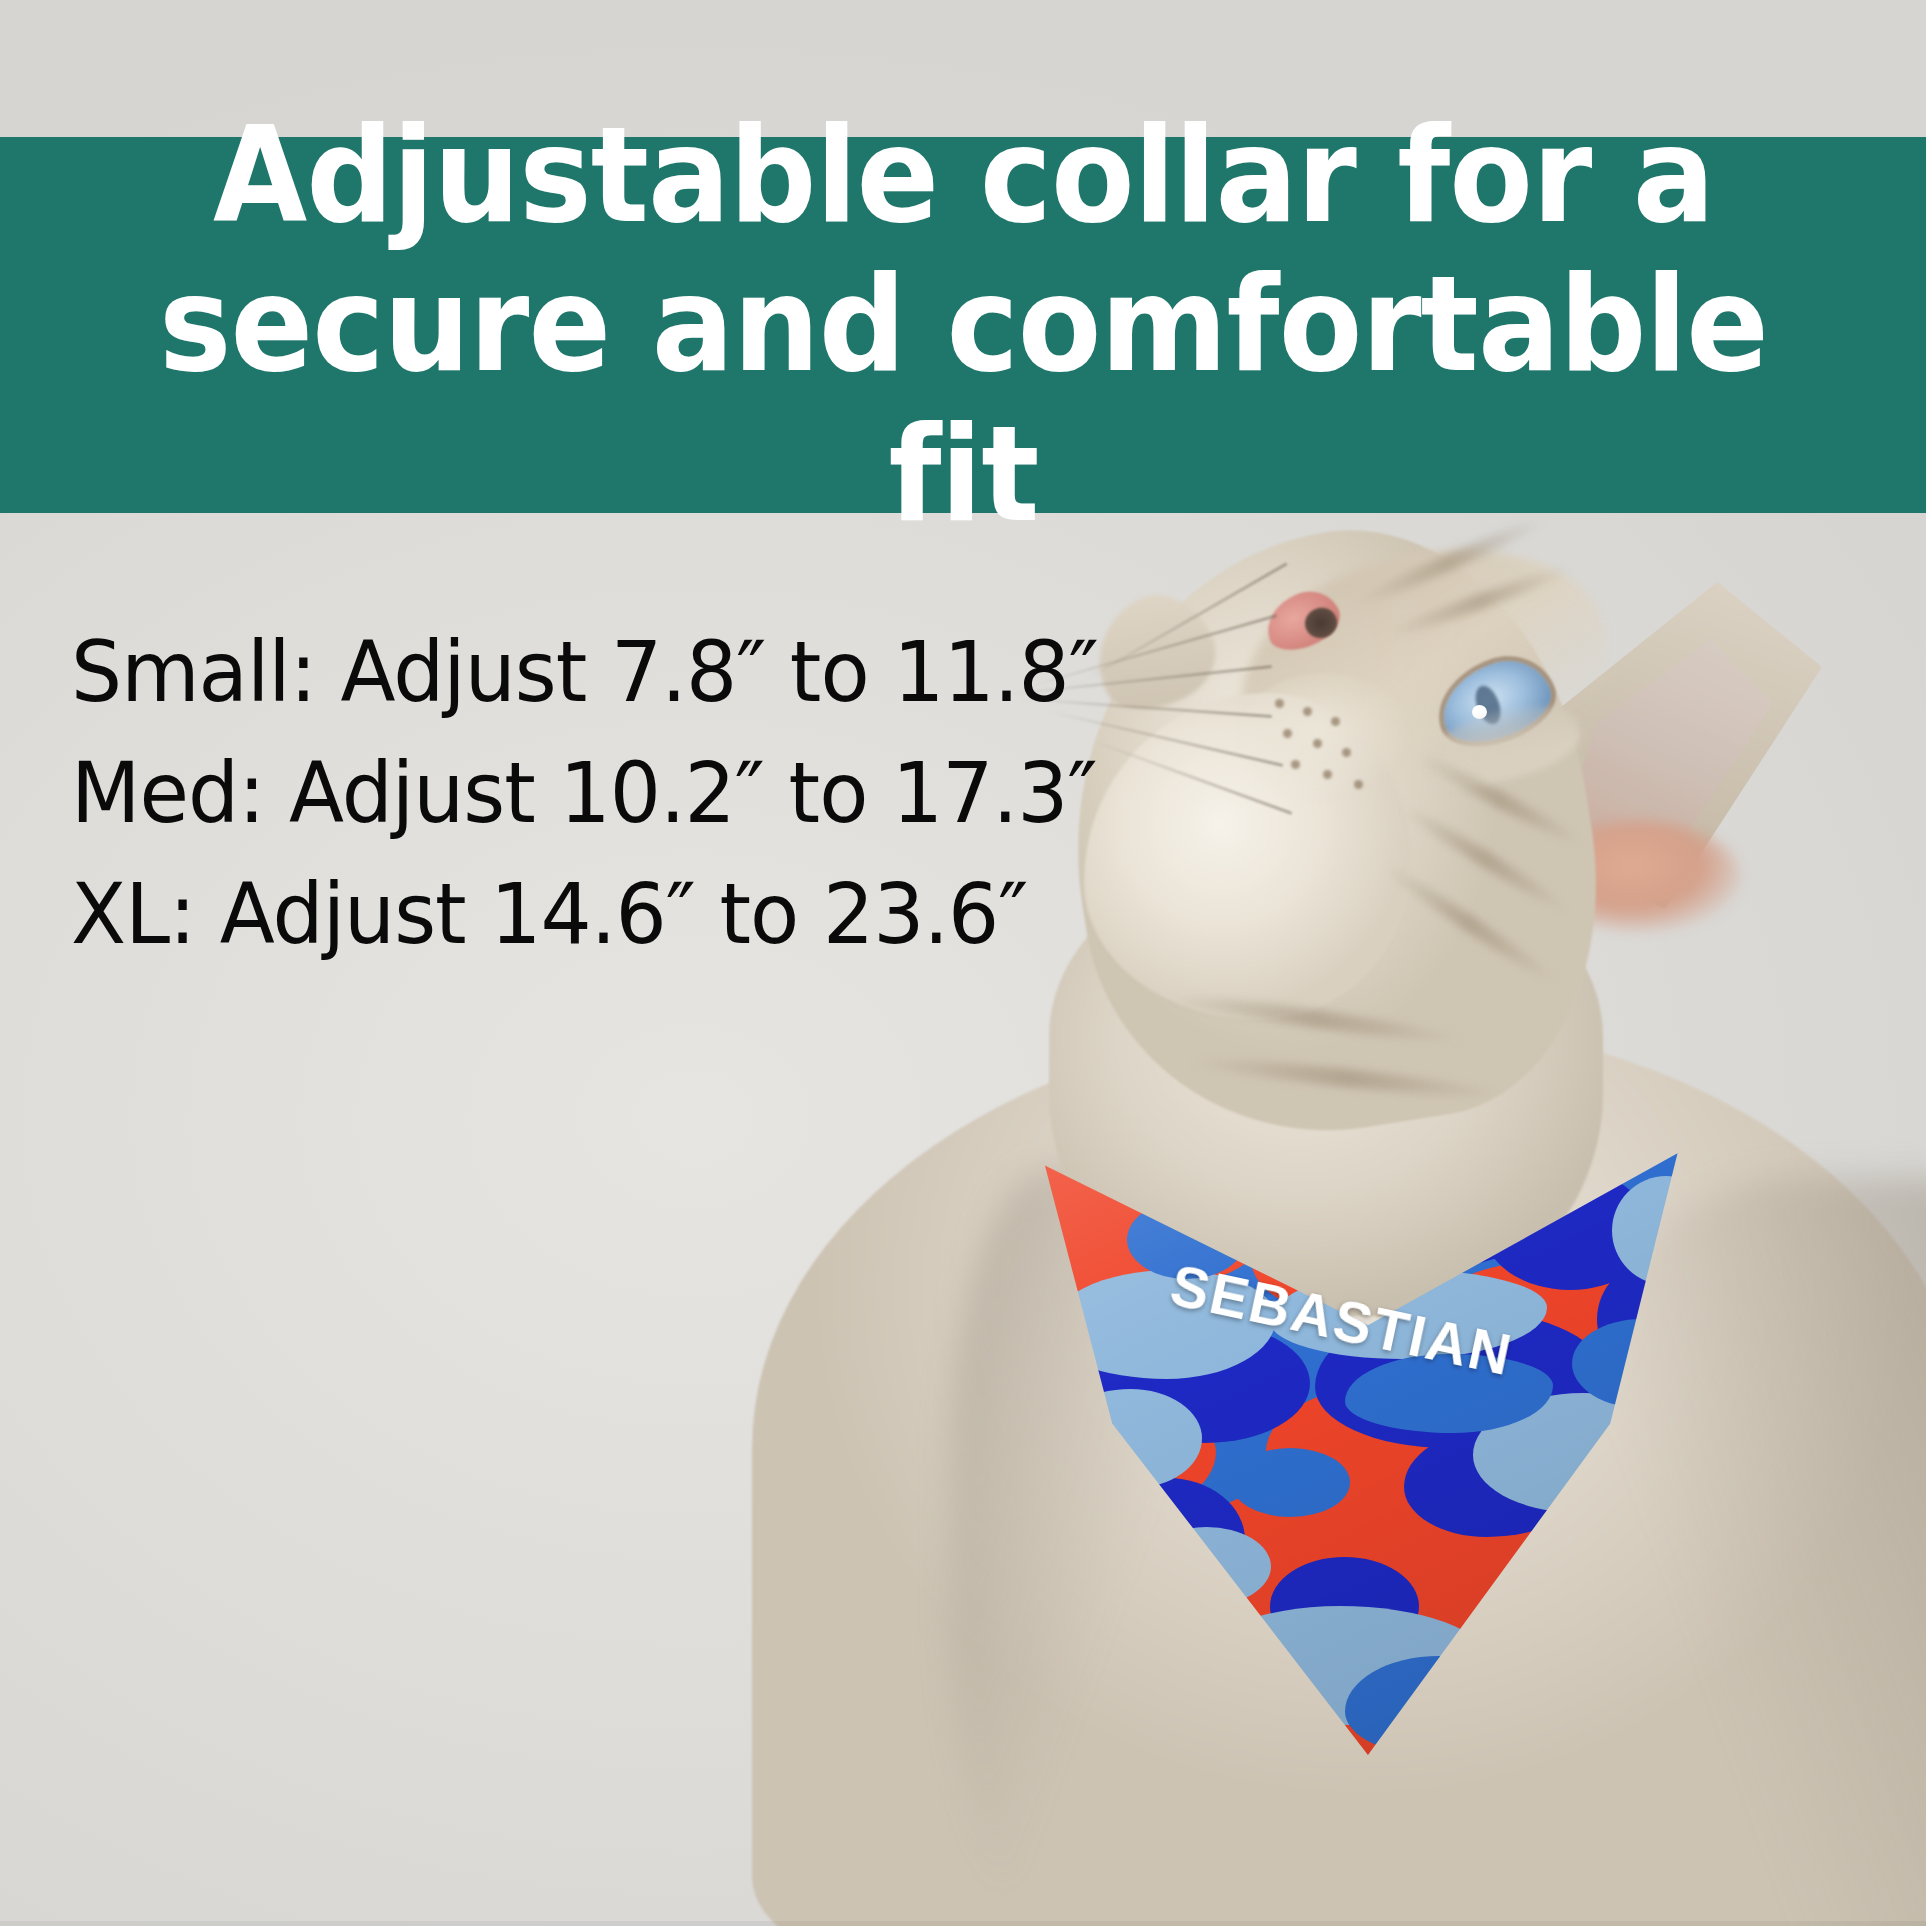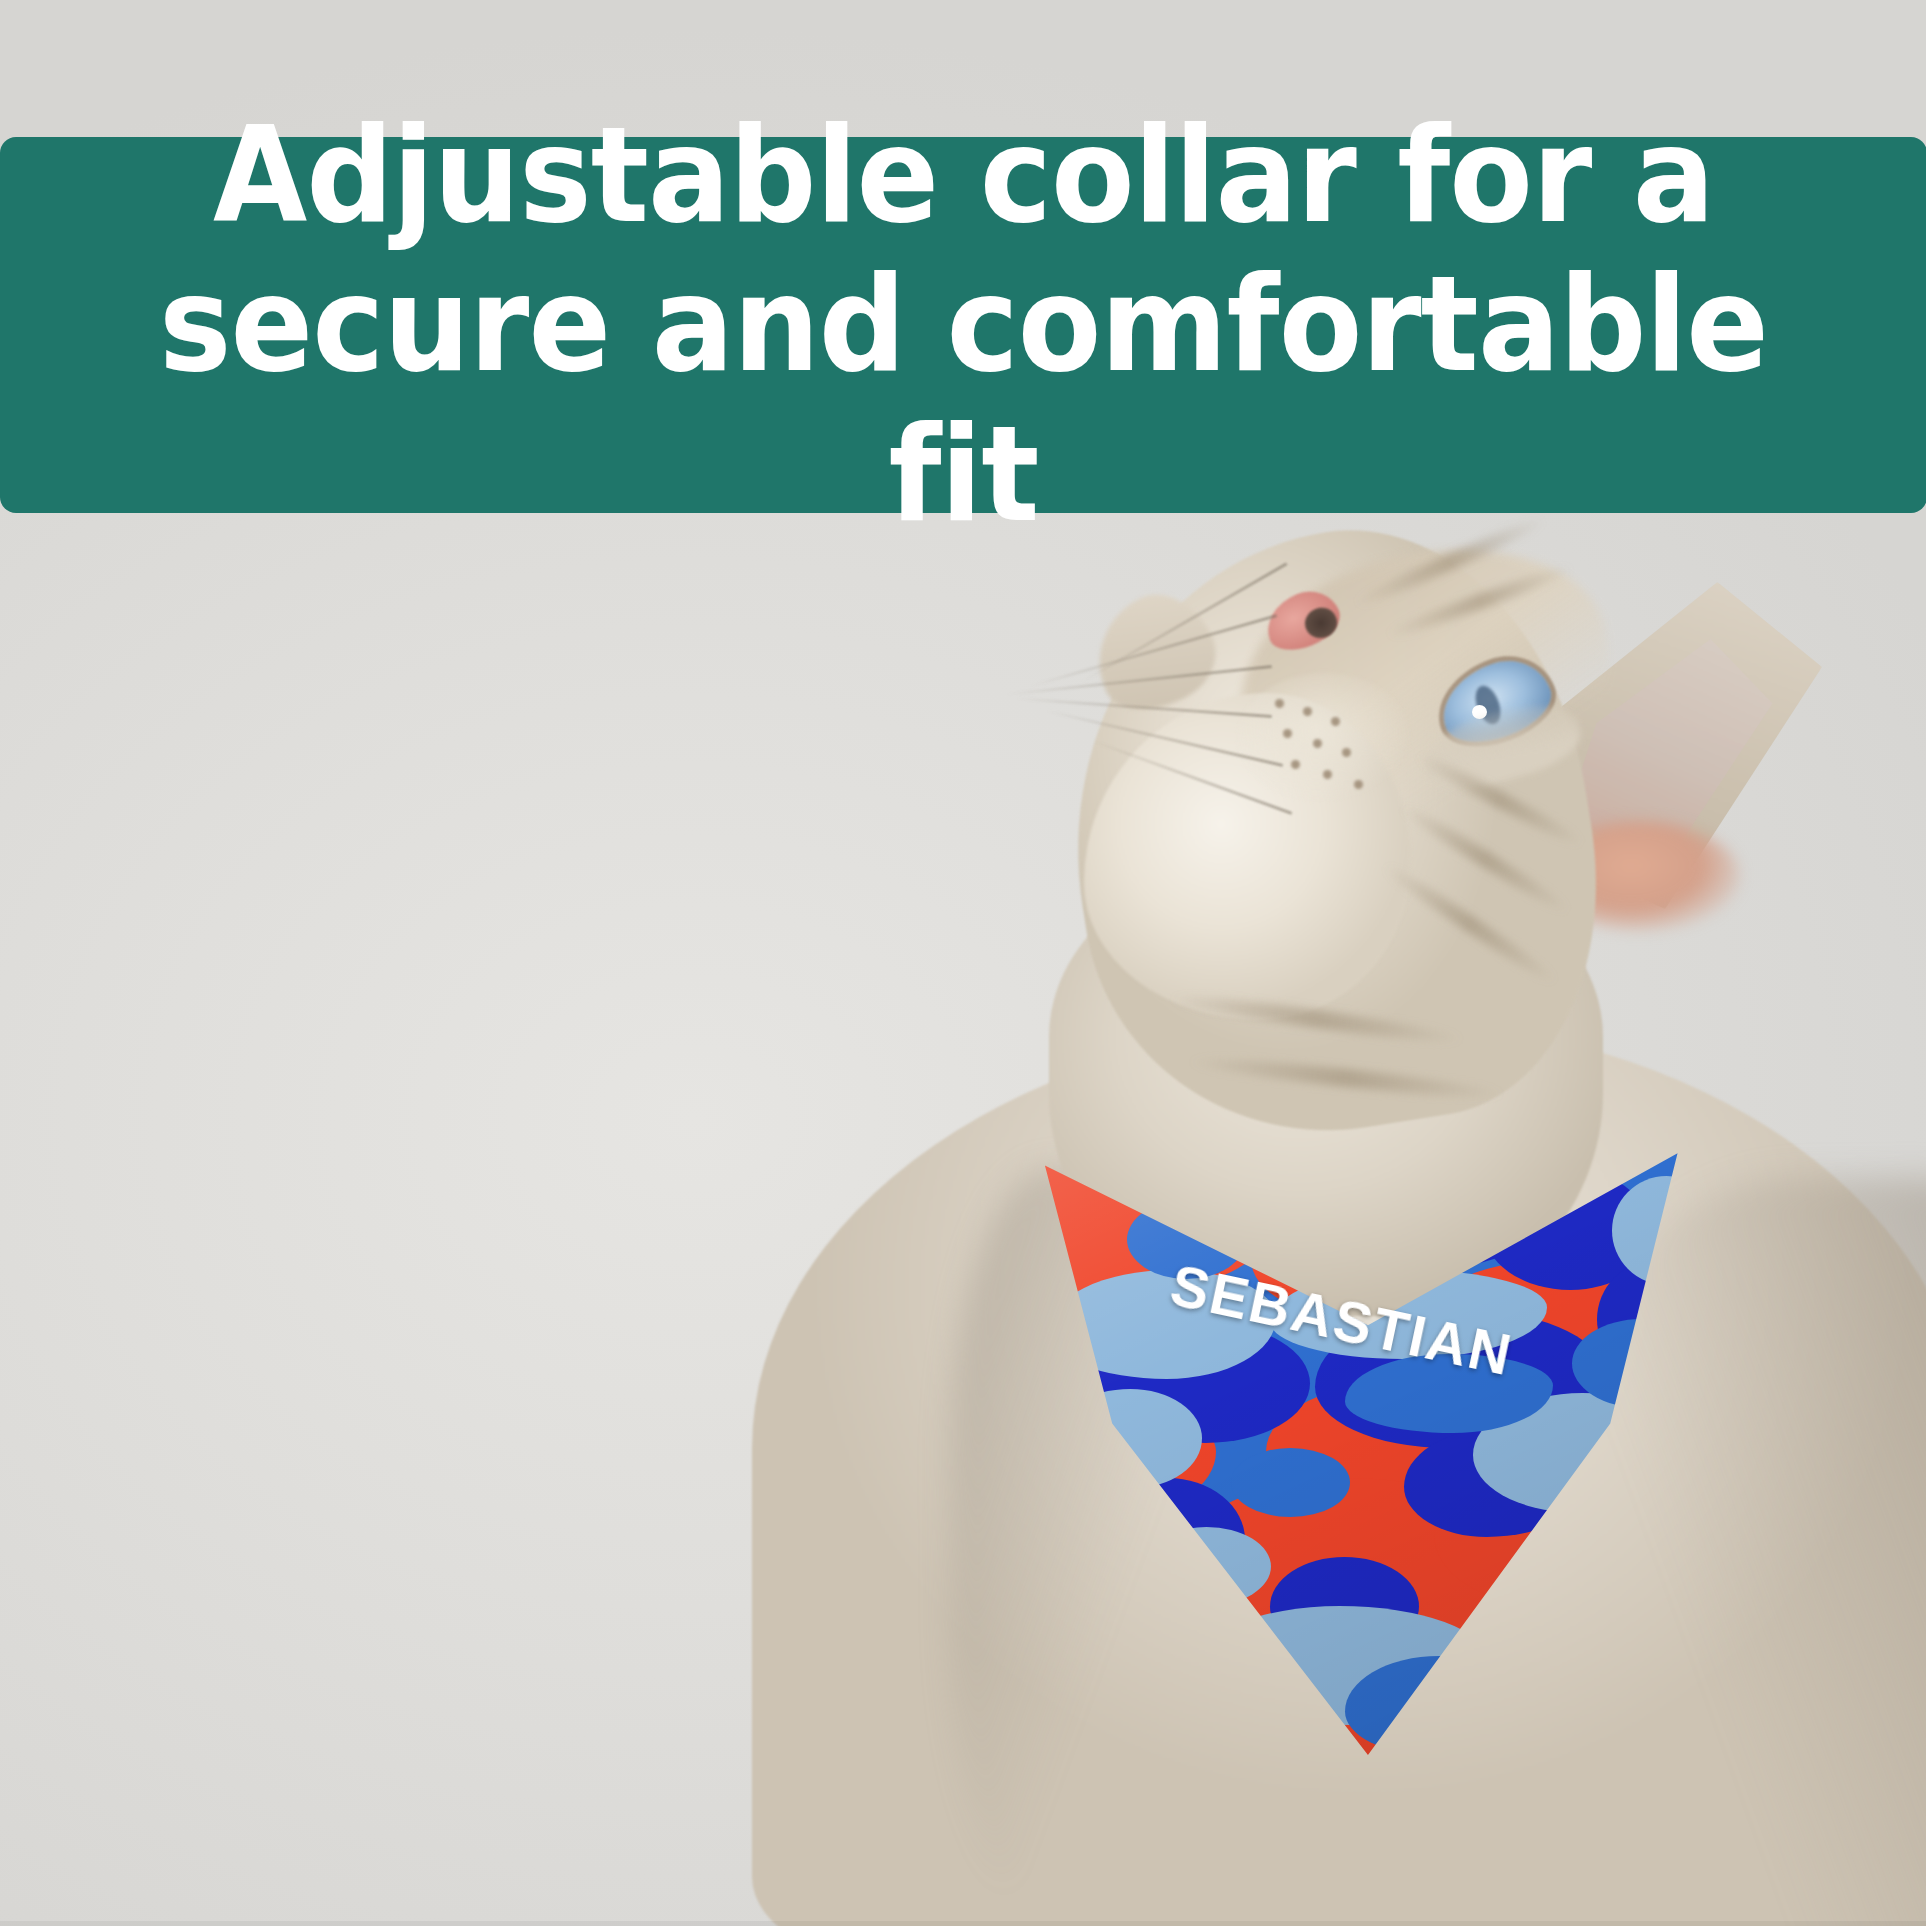--- a/index.html
+++ b/index.html
@@ -173,21 +173,21 @@
     transform:rotate(12deg);
     text-shadow:0 2px 5px rgba(0,0,0,.35);
     font-family:"Liberation Sans",sans-serif;
     filter:blur(0.4px);
   }
 
   
   .banner{
     position:absolute;left:0;top:137px;width:1927px;height:376px;
     background:#1f766a;
-    display:flex;flex-direction:column;align-items:center;justify-content:center;border-radius:16px;
+    display:flex;flex-direction:column;align-items:center;justify-content:center;
   }
   .banner h1{
     margin:0;
     color:#ffffff;
     font-family:"DejaVu Sans",sans-serif;
     font-weight:700;
     font-size:131px;
     line-height:1.14;
     text-align:center;
     letter-spacing:-1px;
@@ -316,16 +316,21 @@
 
   </div>
 
   <div class="banner">
     <h1>
       <span>Adjustable collar for a</span><br>
       <span>secure and comfortable fit</span>
     </h1>
   </div>
 
+  <div class="sizes">
+    <div class="size-line">Small: Adjust 7.8″ to 11.8″</div>
+    <div class="size-line">Med: Adjust 10.2″ to 17.3″</div>
+    <div class="size-line">XL: Adjust 14.6″ to 23.6″</div>
+  </div>
 
   <div class="page-edge"></div>
 </div>
 
 
 </body></html>

